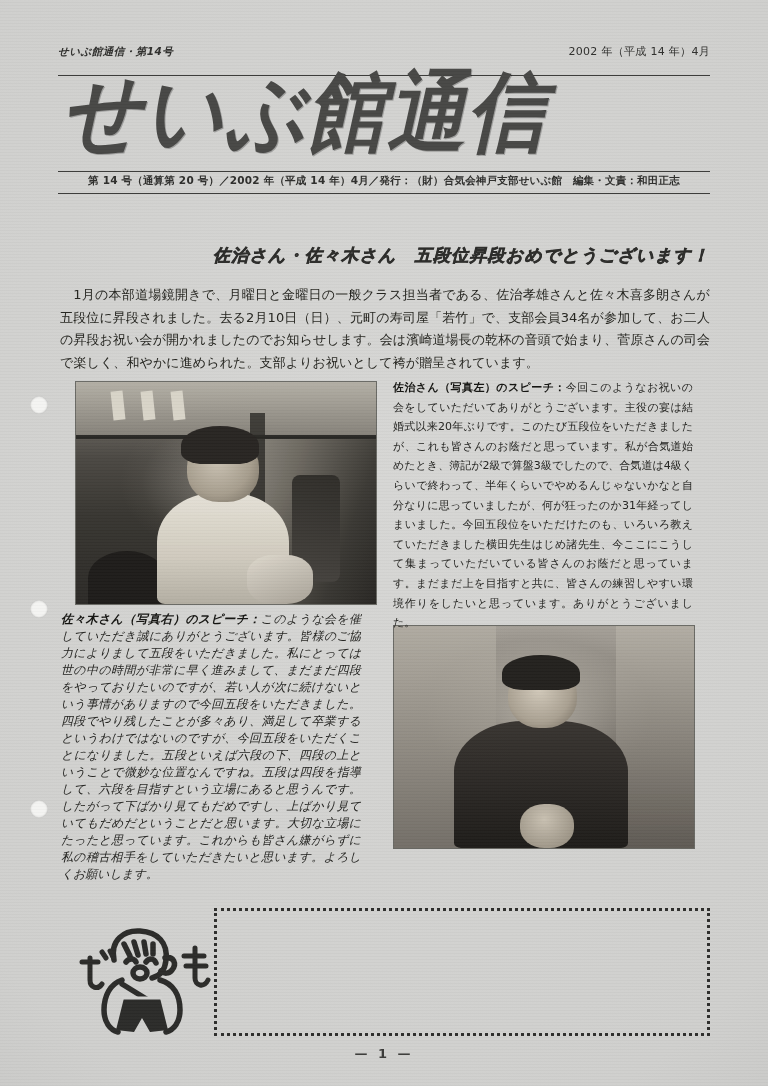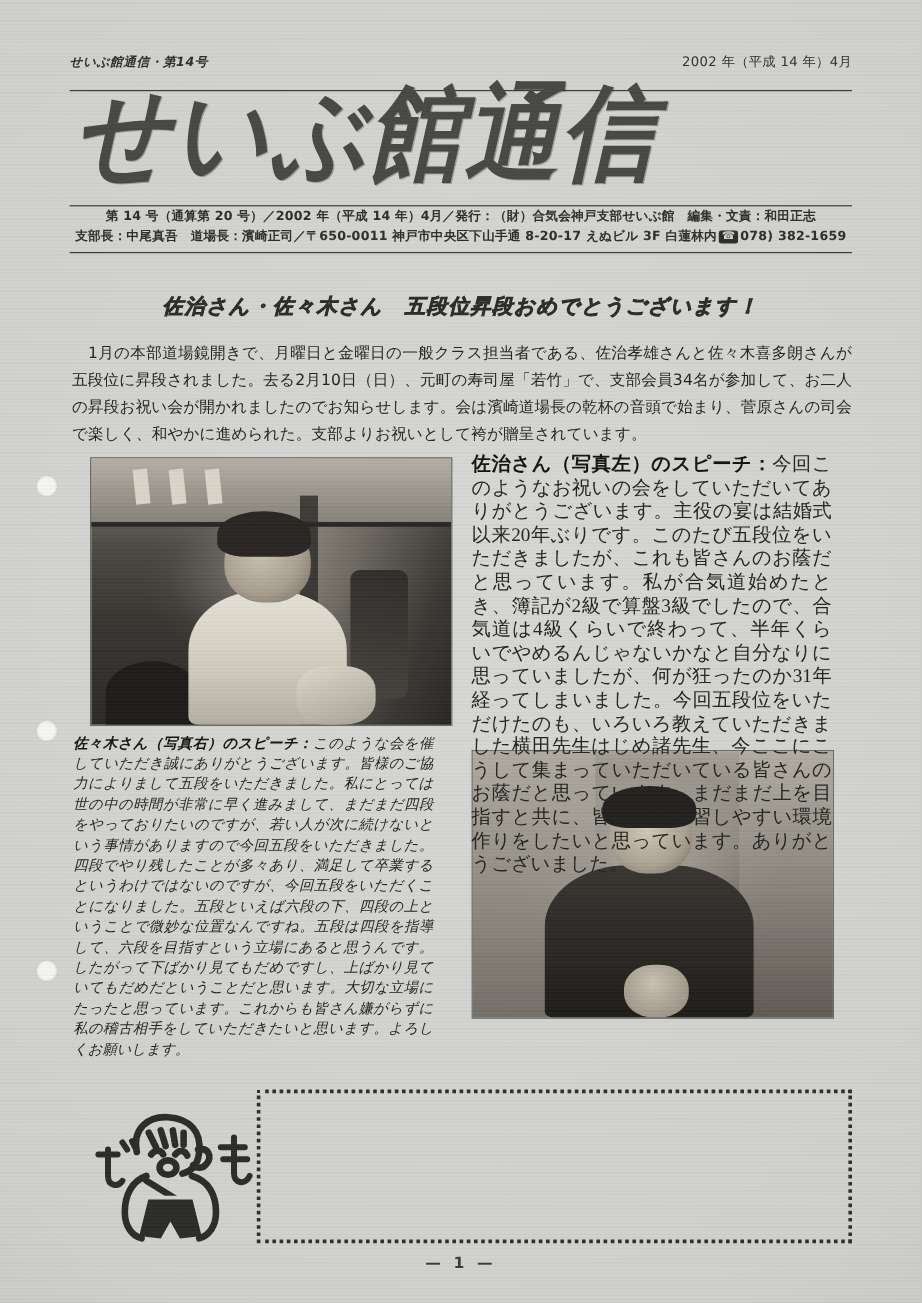--- a/index.html
+++ b/index.html
@@ -63,21 +63,21 @@
   }
   .tel-ic{
     display:inline-block;background:#2d2d2b;color:#d4d4d2;
     border-radius:2px;padding:0 2px;font-size:9px;line-height:11px;
     vertical-align:1px;margin:0 2px;
   }
 
   
   .headline{
     position:absolute;left:58px;top:244px;width:652px;
-    text-align:center;
+    text-align:right;
     font-size:17px;font-weight:bold;font-style:italic;
     letter-spacing:1.2px;
     color:#4a4a48;
     -webkit-text-stroke:.6px #2b2b29;
     white-space:nowrap;
   }
 
   
   .lead{
     position:absolute;left:60px;top:284px;width:650px;
@@ -138,22 +138,22 @@
   #photo-sasaki .hair{position:absolute;left:36%;top:13%;width:26%;height:16%;border-radius:50% 50% 28% 28%;
     background:#252320;}
   #photo-sasaki .body{position:absolute;left:20%;top:43%;width:58%;height:57%;border-radius:40% 40% 4% 4%;
     background:linear-gradient(180deg,#3b3733 0%,#2c2926 55%,#201e1b 100%);}
   #photo-sasaki .hand{position:absolute;left:42%;top:80%;width:18%;height:20%;border-radius:45%;
     background:radial-gradient(ellipse at 45% 35%,#c9c1b2,#8f8779);}
 
   
   .col-right{
     position:absolute;left:393px;top:378px;width:300px;
-    font-size:16px;line-height:19.6px;color:#232320;
-    text-align:justify;letter-spacing:0;font-family:Liberation Serif, serif;
+    font-size:11px;line-height:19.6px;color:#232320;
+    text-align:justify;letter-spacing:0;
   }
   .col-left{
     position:absolute;left:61px;top:611px;width:300px;
     font-size:11.9px;line-height:17px;color:#232320;
     text-align:justify;letter-spacing:0;font-style:italic;
   }
   .spk{font-weight:bold;color:#131310;}
 
   
   .hole{position:absolute;width:18px;height:18px;border-radius:50%;
@@ -187,23 +187,20 @@
 
     <div class="hdr">
       <div class="hdr-left">せいぶ館通信・第14号</div>
       <div class="hdr-right">2002 年（平成 14 年）4月</div>
     </div>
 
     <div class="masthead">せいぶ館通信</div>
 
     <div class="pubinfo">
       <div class="publine">第 14 号（通算第 20 号）／2002 年（平成 14 年）4月／発行：（財）合気会神戸支部せいぶ館　編集・文責：和田正志</div>
-      <div class="publine">
-        <span>支部長：中尾真吾　道場長：濱崎正司／〒650-0011 神戸市中央区下山手通 8-20-17 えぬビル 3F 白蓮林内</span><span class="tel-ic">☎</span><span>078) 382-1659</span>
-      </div>
     </div>
 
     <div class="headline">佐治さん・佐々木さん　五段位昇段おめでとうございます！</div>
 
     <div class="lead">　1月の本部道場鏡開きで、月曜日と金曜日の一般クラス担当者である、佐治孝雄さんと佐々木喜多朗さんが五段位に昇段されました。去る2月10日（日）、元町の寿司屋「若竹」で、支部会員34名が参加して、お二人の昇段お祝い会が開かれましたのでお知らせします。会は濱崎道場長の乾杯の音頭で始まり、菅原さんの司会で楽しく、和やかに進められた。支部よりお祝いとして袴が贈呈されています。</div>
 
     <div class="hole" style="left:30px;top:396px;"></div>
     <div class="hole" style="left:30px;top:600px;"></div>
     <div class="hole" style="left:30px;top:800px;"></div>
 

